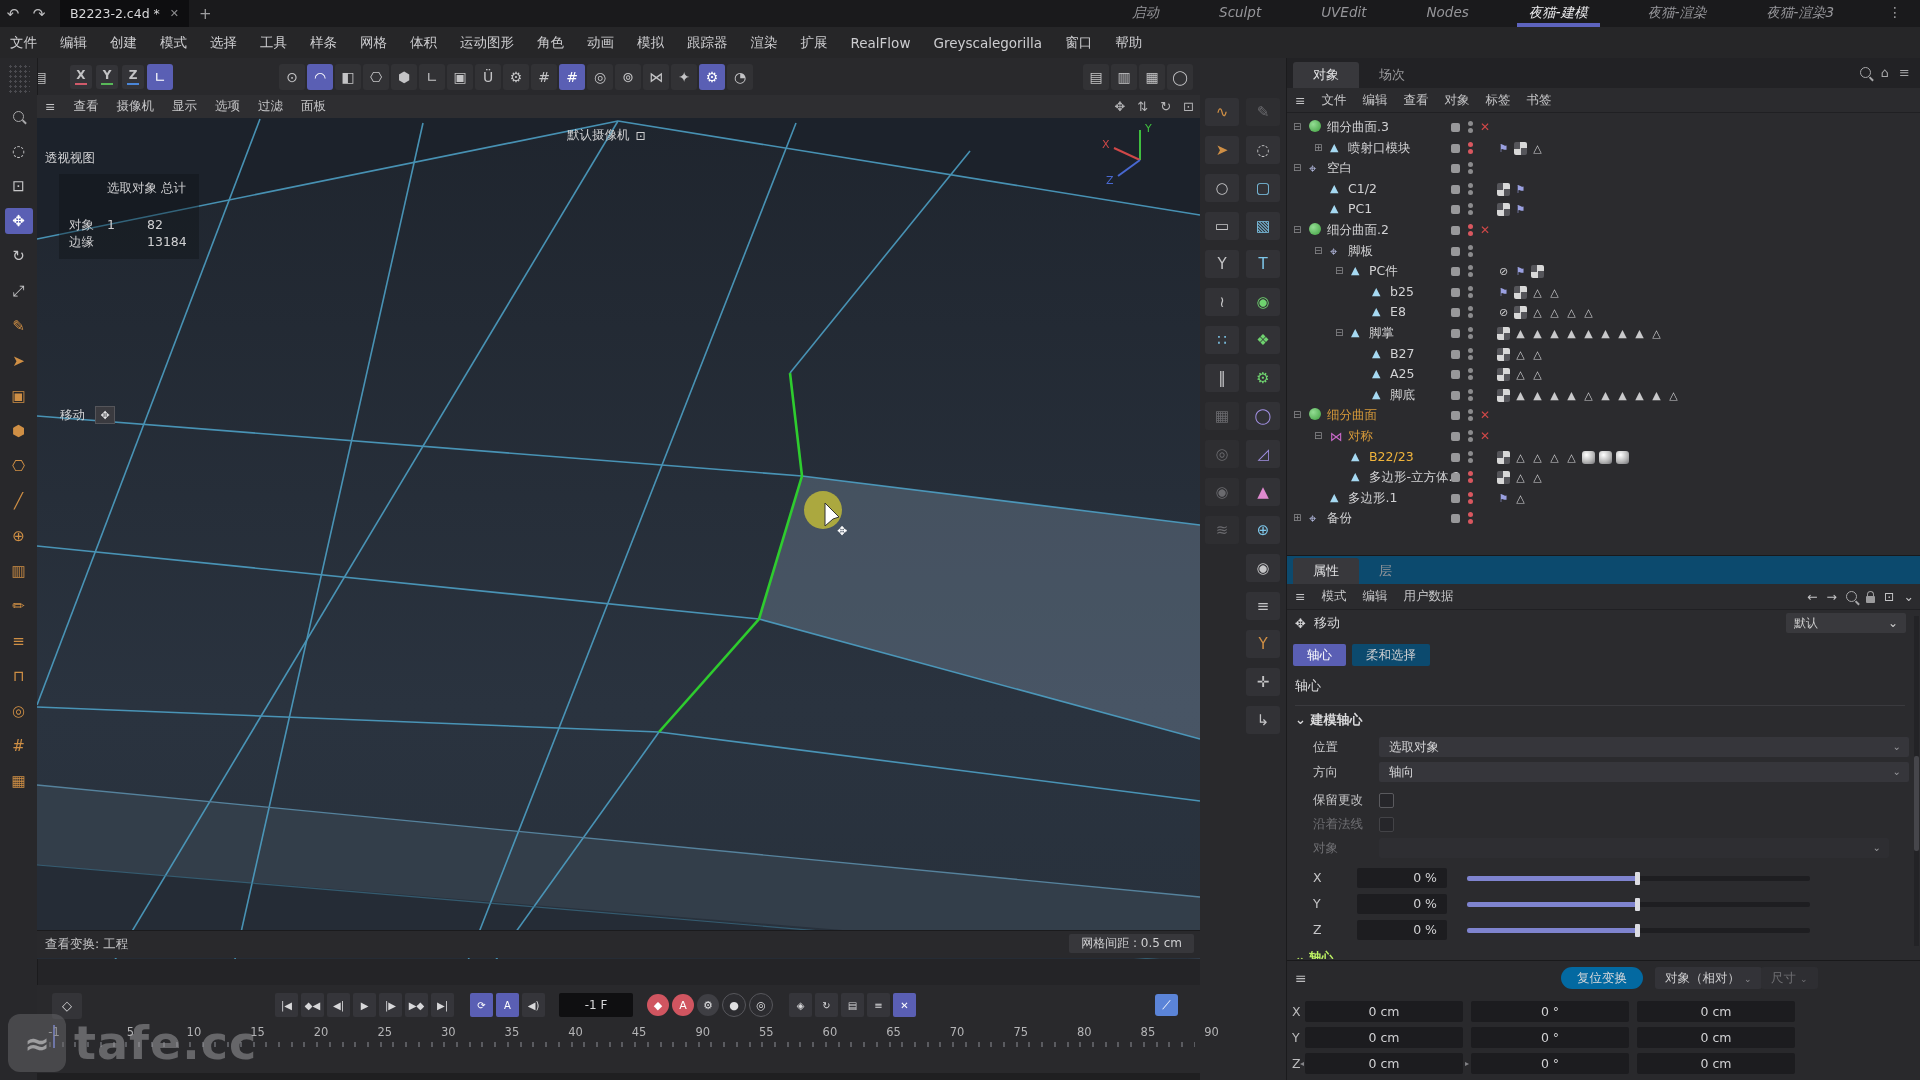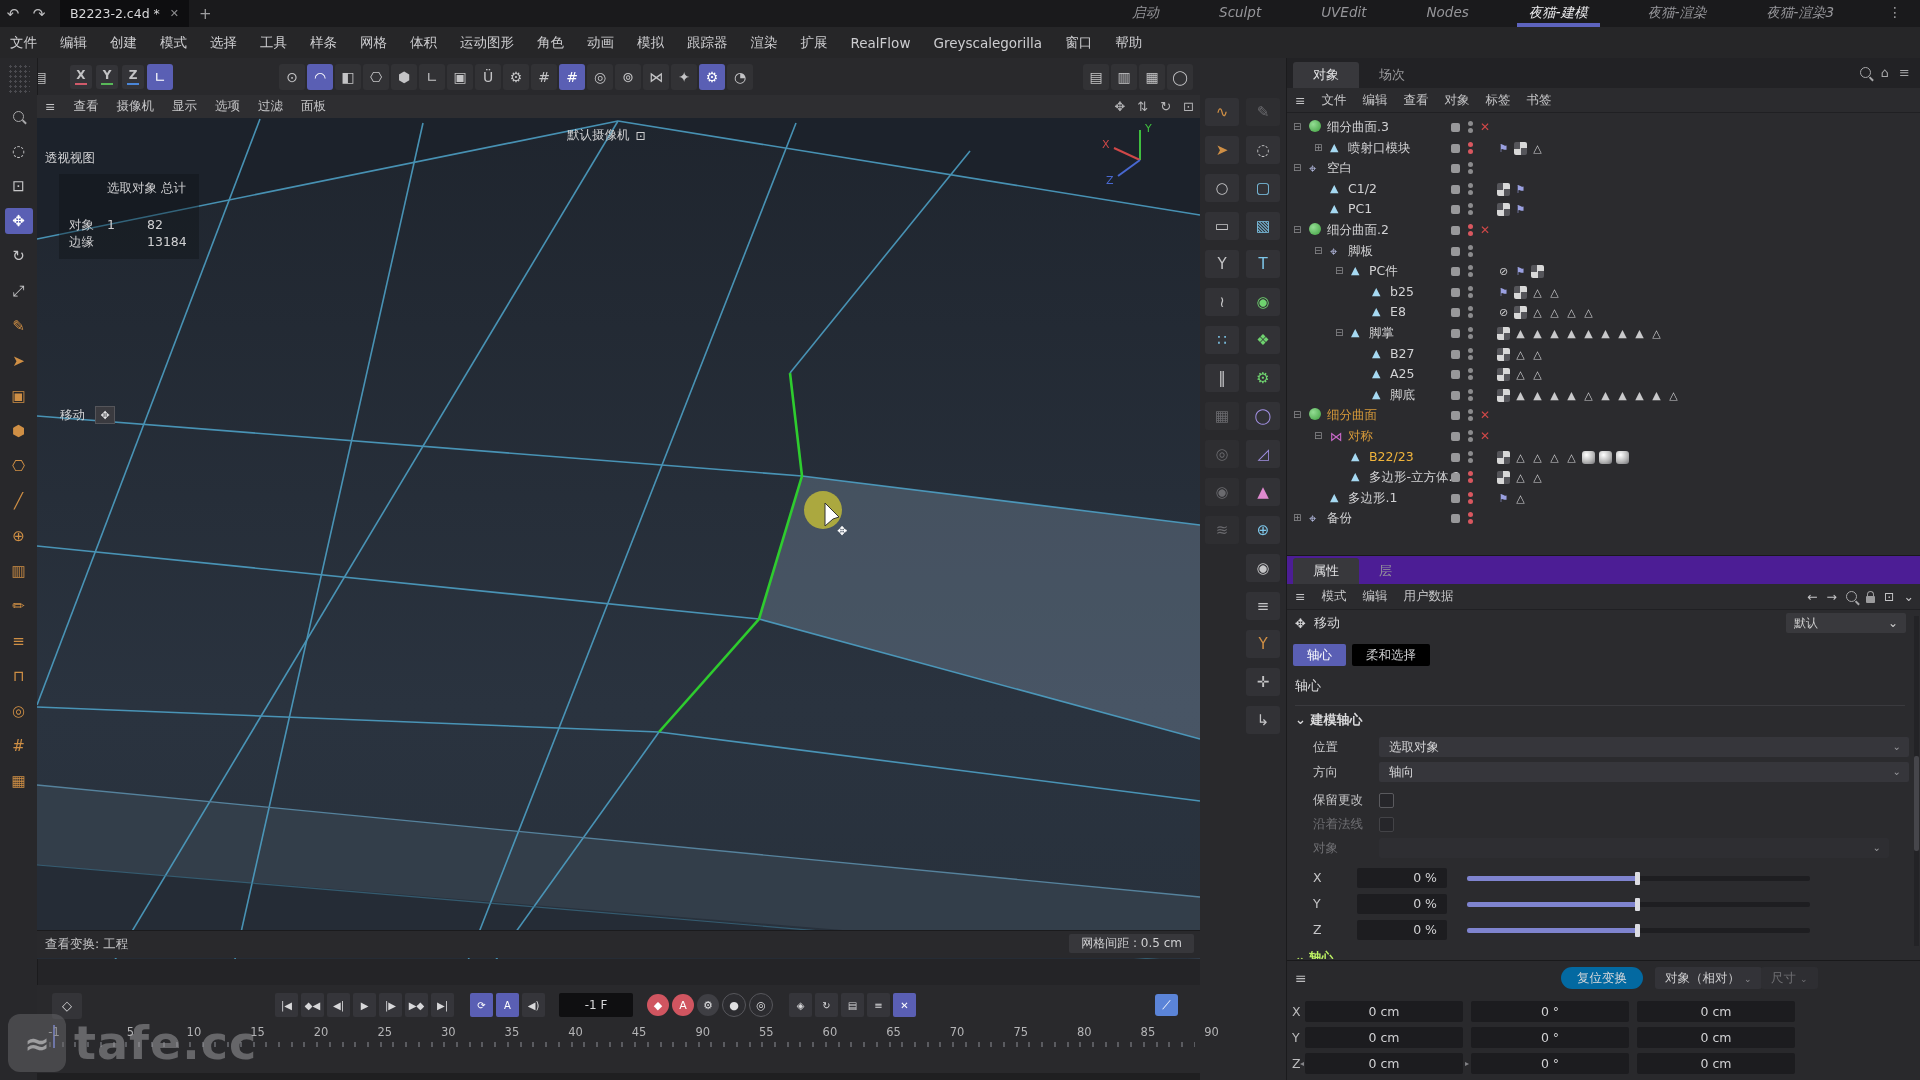--- a/index.html
+++ b/index.html
@@ -79,28 +79,28 @@
   .dots i{width:5px;height:5px;border-radius:50%;display:block;}
   .dots.gray i{background:#8b8b8d;} .dots.red i{background:#d8575f;}
   .redx{position:absolute;left:193px;top:2px;color:#d04848;font-weight:bold;font-size:12px;}
   .tags{position:absolute;left:210px;top:2px;display:flex;gap:4px;align-items:center;height:15px;}
   .tag{width:13px;height:13px;display:flex;align-items:center;justify-content:center;font-size:11px;color:#c9c9cb;flex:none;}
   .t-checker{background:conic-gradient(#d8d8d8 0 25%,#55555a 0 50%,#d8d8d8 0 75%,#55555a 0);border-radius:2px;}
   .t-mat{border-radius:3px;background:radial-gradient(circle at 35% 30%,#ffffff,#b9b9b9 55%,#6e6e72);}
   .t-flag{color:#9aa0e0;}
   
   #attr{position:absolute;left:1287px;top:555px;width:633px;height:405px;background:#2b2b2e;border-top:1px solid #19191b;}
-  #attrtabs{position:absolute;left:0;top:0;width:100%;height:28px;background:#4c1d95;display:flex;align-items:center;}
+  #attrtabs{position:absolute;left:0;top:0;width:100%;height:28px;background:#0c4a6e;display:flex;align-items:center;}
   #attrmenu{position:absolute;left:0;top:28px;width:100%;height:25px;display:flex;align-items:center;gap:16px;padding-left:8px;border-bottom:1px solid #202023;}
   #attrmenu span{font-size:12.5px;color:#c6c6c8;}
   #attrmenu .ricons{position:absolute;right:14px;display:flex;gap:9px;color:#9c9c9e;font-size:12px;align-items:center;}
   #attrtool{position:absolute;left:8px;top:58px;display:flex;gap:8px;align-items:center;font-size:13px;color:#d6d6d8;}
   #attrpreset{position:absolute;right:14px;top:57px;width:104px;height:20px;background:#39393d;border-radius:2px;display:flex;align-items:center;justify-content:space-between;padding:0 8px;font-size:12px;color:#cecece;}
   #attrbtns{position:absolute;left:6px;top:88px;display:flex;gap:6px;}
-  .abtn{height:22px;line-height:22px;padding:0 14px;border-radius:2px;background:#000000;font-size:12.5px;color:#cfcfd1;}
+  .abtn{height:22px;line-height:22px;padding:0 14px;border-radius:2px;background:#0c4a6e;font-size:12.5px;color:#cfcfd1;}
   .abtn.on{background:#5a5fb4;color:#fff;}
   #attrsection{position:absolute;left:8px;top:121px;font-size:13px;color:#dadadc;}
   #attrgroup{position:absolute;left:8px;top:149px;width:610px;font-size:13px;font-weight:bold;color:#dadadc;border-top:1px solid #3a3a3e;padding-top:5px;}
   .arow{position:absolute;left:26px;width:600px;height:22px;font-size:12.5px;}
   .arow .lb{position:absolute;left:0;top:3px;color:#c6c6c8;}
   .arow .lb.dis{color:#707074;}
   .afield{position:absolute;left:66px;top:1px;width:520px;height:20px;background:#36363b;border-radius:2px;color:#d6d6d8;line-height:20px;padding-left:10px;}
   .afield .dd{position:absolute;right:8px;color:#9a9a9e;font-size:10px;}
   .afield.dis{background:#2e2e32;color:#707074;}
   .chk{position:absolute;left:66px;top:4px;width:13px;height:13px;background:#26262a;border:1px solid #5a5a5e;border-radius:2px;}

